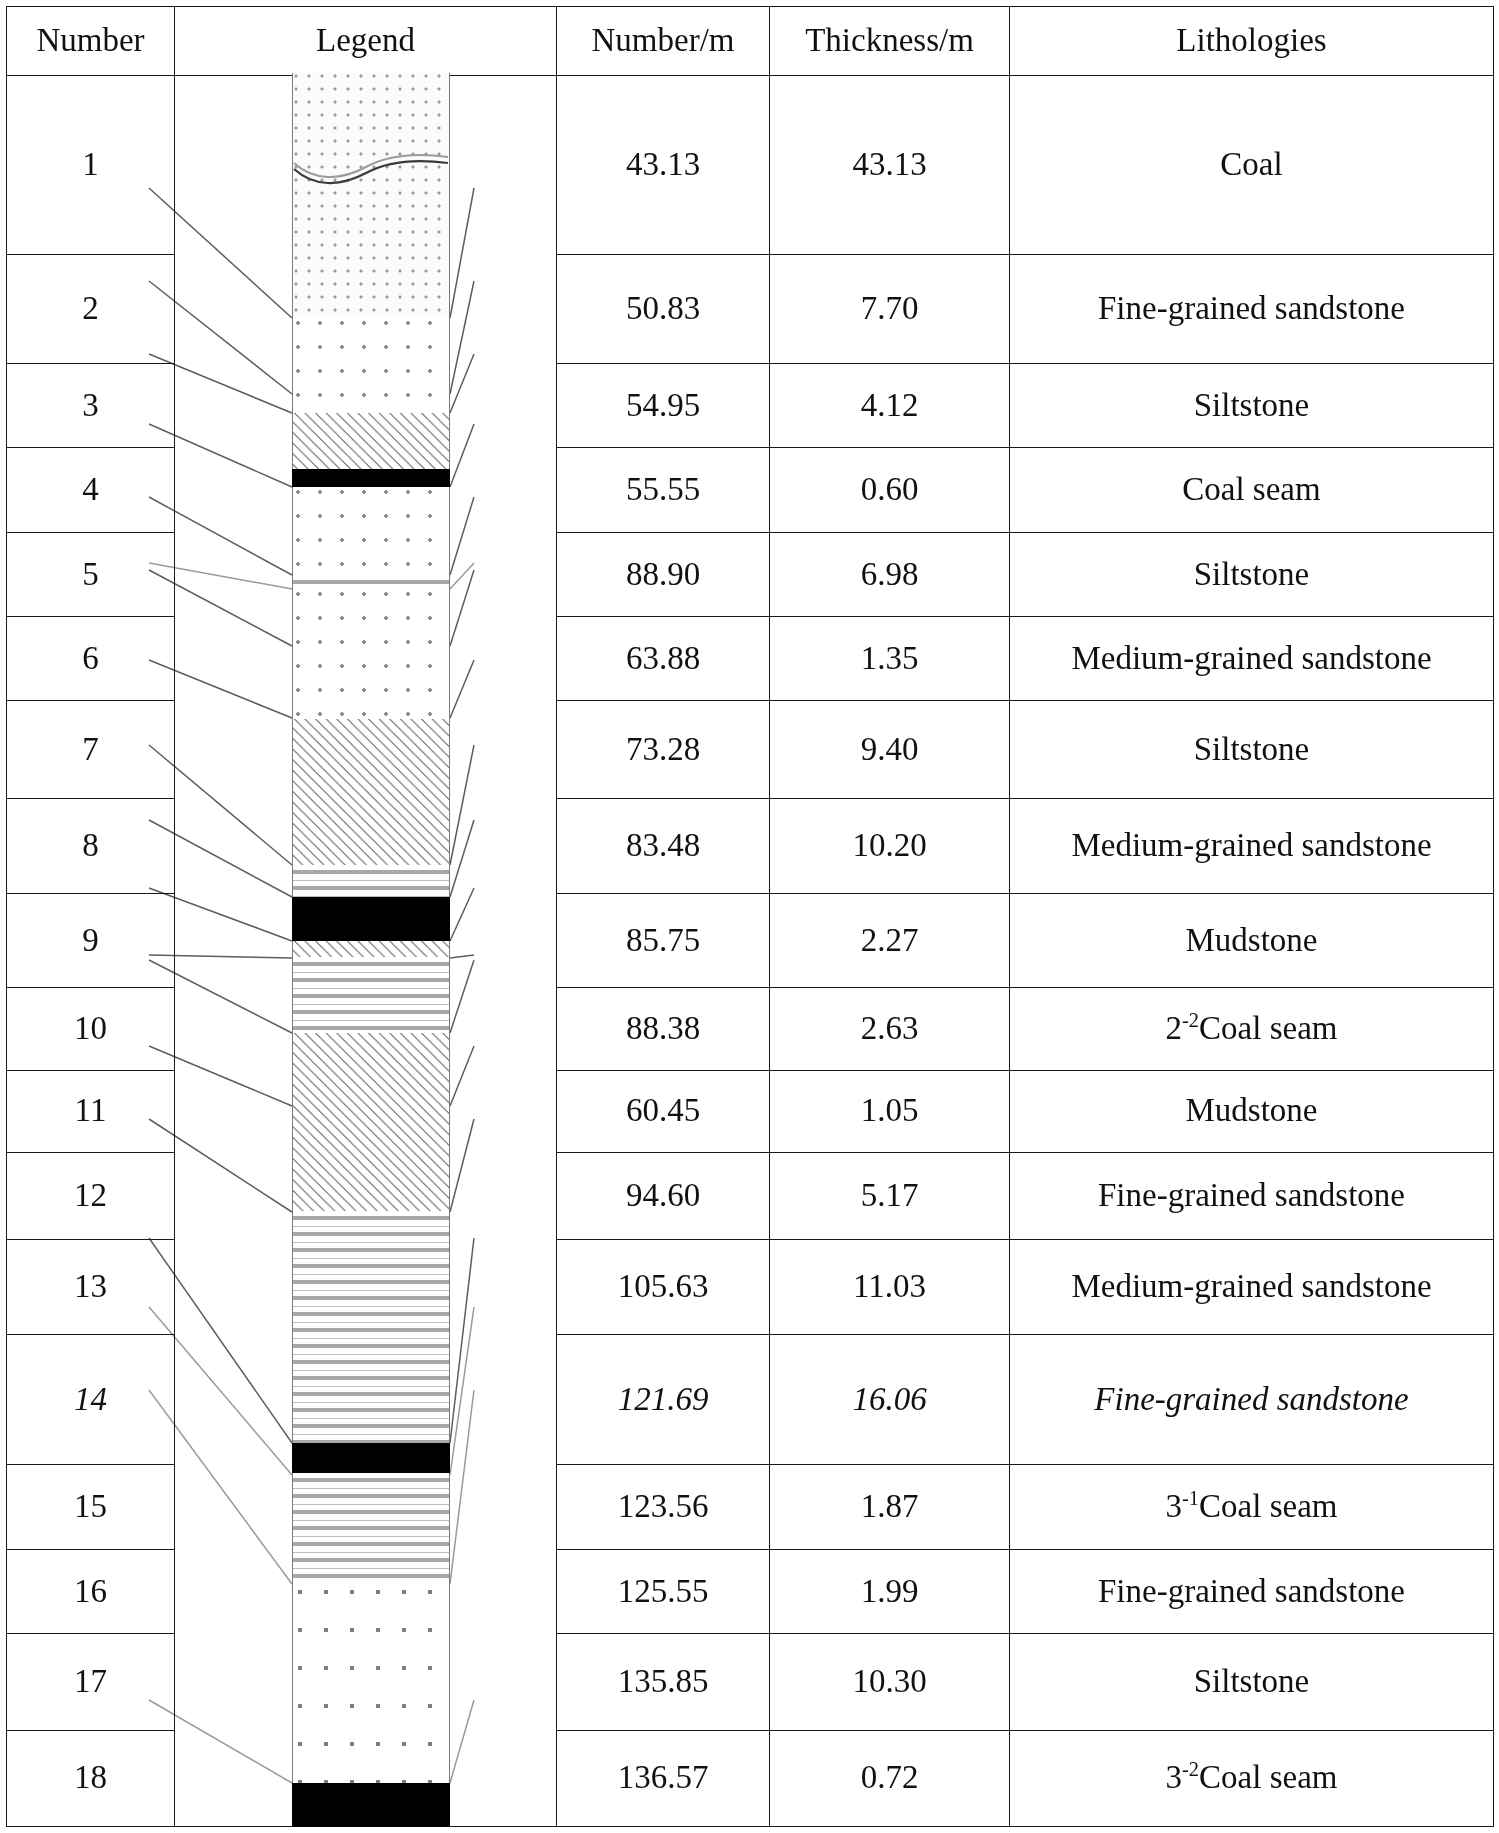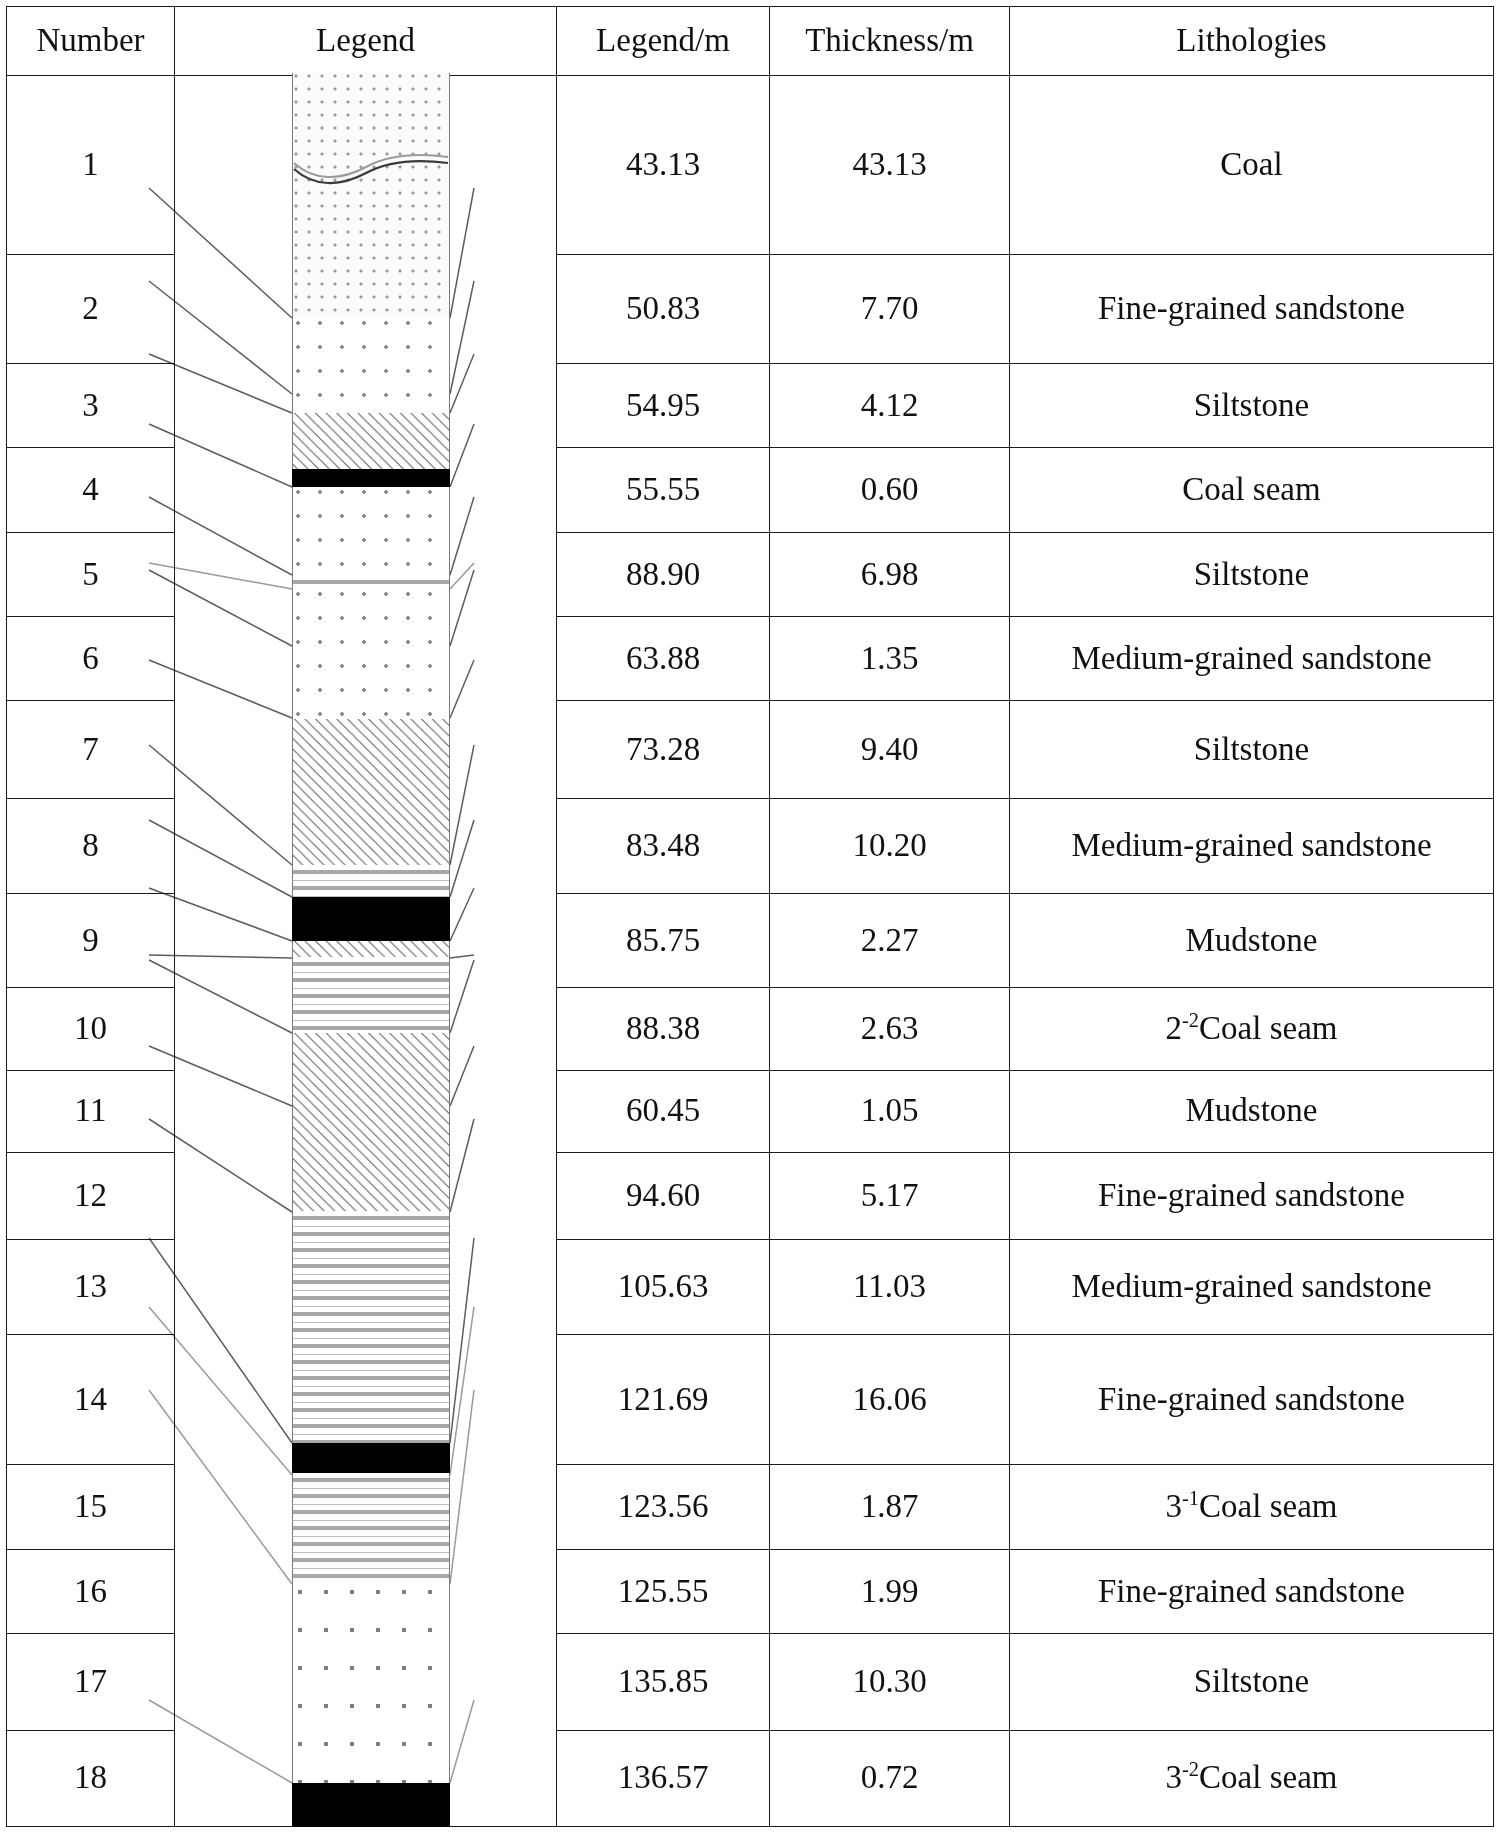--- a/index.html
+++ b/index.html
@@ -227,21 +227,21 @@
       <col class="col-num">
         <col class="col-legend">
         <col class="col-depth">
       <col class="col-thick">
         <col class="col-lith">
     </colgroup>
     <thead>
       <tr>
         <th>Number</th>
         <th>Legend</th>
-        <th>Legend/m</th>
+        <th>Number/m</th>
         <th>Thickness/m</th>
         <th>Lithologies</th>
       </tr>
     </thead>
     <tbody id="tbody">
         <tr style="height: 152px;">
           <td class="num-cell">1</td>
           <td class="legend-cell" rowspan="18"></td>
           <td class="val-cell">43.13</td>
           <td class="val-cell">43.13</td>
@@ -312,21 +312,21 @@
           <td class="val-cell">94.60</td>
           <td class="val-cell">5.17</td>
           <td class="lith-cell">Fine-grained sandstone</td>
         </tr>
         <tr style="height: 81px;">
           <td class="num-cell">13</td>
           <td class="val-cell">105.63</td>
           <td class="val-cell">11.03</td>
           <td class="lith-cell">Medium-grained sandstone</td>
         </tr>
-        <tr style="height: 111px;">
+        <tr style="height: 111px; font-style: italic;">
           <td class="num-cell">14</td>
           <td class="val-cell">121.69</td>
           <td class="val-cell">16.06</td>
           <td class="lith-cell">Fine-grained sandstone</td>
         </tr>
         <tr style="height: 72px;">
           <td class="num-cell">15</td>
           <td class="val-cell">123.56</td>
           <td class="val-cell">1.87</td>
           <td class="lith-cell"><span>3</span><sup class="sub-sup">-1</sup><span>Coal seam</span></td>

